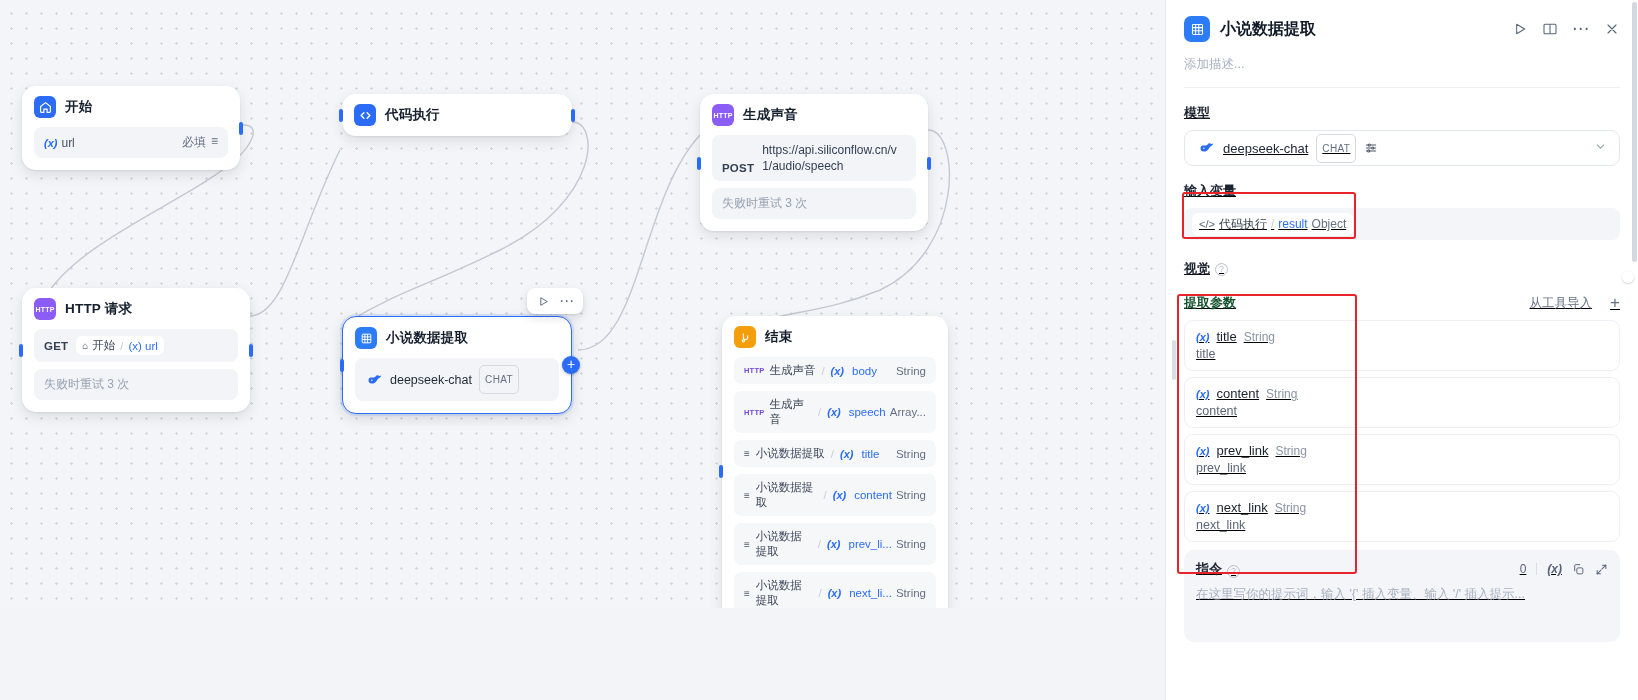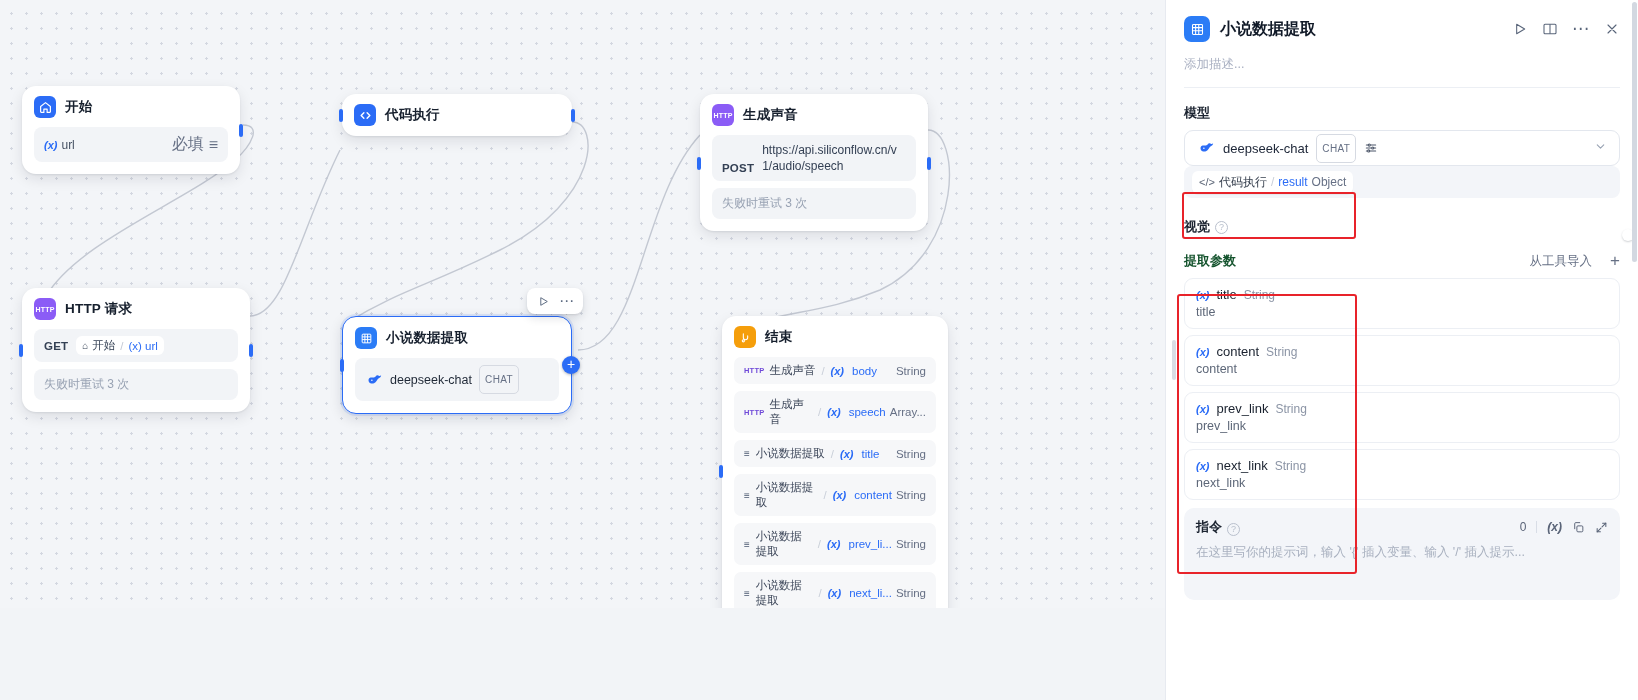--- a/index.html
+++ b/index.html
@@ -46,21 +46,21 @@
     letter-spacing: .2px; white-space: nowrap;
   }
   .node-body { margin-top: 9px; display: flex; flex-direction: column; gap: 7px; }
   .row {
     background: #f2f4f7; border-radius: 8px;
     padding: 7px 10px; font-size: 12px; color: #465163;
     display: flex; align-items: center;
   }
   .row-muted { color: #98a2b3; font-size: 12px; }
   .varchip { color: #2b6cf6; font-style: italic; font-weight: bold; font-size: 11px; margin-right: 4px; }
-  .req { margin-left: auto; color: #667085; font-size: 16px; display: flex; align-items: center; gap: 5px; }
+  .req { margin-left: auto; color: #667085; font-size: 12px; display: flex; align-items: flex-start; gap: 5px; }
 
   
   .handle {
     position: absolute; width: 4px; height: 13px; border-radius: 2px;
     background: #2b6cf6; top: 50%; margin-top: -6px;
   }
   .handle.l { left: -3px; }
   .handle.r { right: -3px; }
   .plus-handle {
     position: absolute; right: -9px; top: 50%; margin-top: -9px;
@@ -119,21 +119,21 @@
     display: flex; align-items: center; justify-content: center; color: #fff; flex: none;
   }
   .p-icon svg { width: 15px; height: 15px; }
   .p-title { font-size: 16px; font-weight: bold; color: #111a28; }
   .p-actions { margin-left: auto; display: flex; align-items: center; gap: 14px; color: #59657a; }
   .p-actions .ic { display:flex; align-items:center; justify-content:center; }
   .p-actions svg { width: 16px; height: 16px; }
   .p-desc { margin-top: 14px; font-size: 12.5px; color: #a7aec0; }
   .p-divider { height: 1px; background: #eceff4; margin: 14px 0 0 0; }
 
-  .p-body { padding: 0 18px; }
+  .p-body { padding: 0 18px; text-decoration: underline; }
   .sec-label {
     font-size: 13px; font-weight: bold; color: #1c2troubles; color:#1c2431;
     margin: 16px 0 8px 0; display: flex; align-items: center; gap: 5px;
   }
   .qmark {
     width: 13px; height: 13px; border-radius: 50%; border: 1.2px solid #b9c0cd;
     color: #b9c0cd; font-size: 9px; line-height: 11px; text-align: center; font-weight: normal;
   }
   .select {
     height: 36px; border: 1px solid #e3e7ee; border-radius: 9px;
@@ -465,20 +465,21 @@
             <circle cx="8" cy="17" r="1.8" fill="#fff"></circle>
           </svg>
         </span>
         <span class="chev">
           <svg width="13" height="13" viewBox="0 0 24 24" fill="none" stroke="currentColor" stroke-width="2" stroke-linecap="round" stroke-linejoin="round">
             <polyline points="6,9 12,15 18,9"></polyline>
           </svg>
         </span>
       </div>
 
+      <div class="sec-label">输入变量</div>
       <div class="inputvar-box">
         <span class="inputvar-chip">
           <span class="code">&lt;/&gt;</span>
           <span>代码执行</span>
           <span class="slash">/</span>
           <span class="nm">result</span>
           <span class="ty">Object</span>
         </span>
       </div>
 

